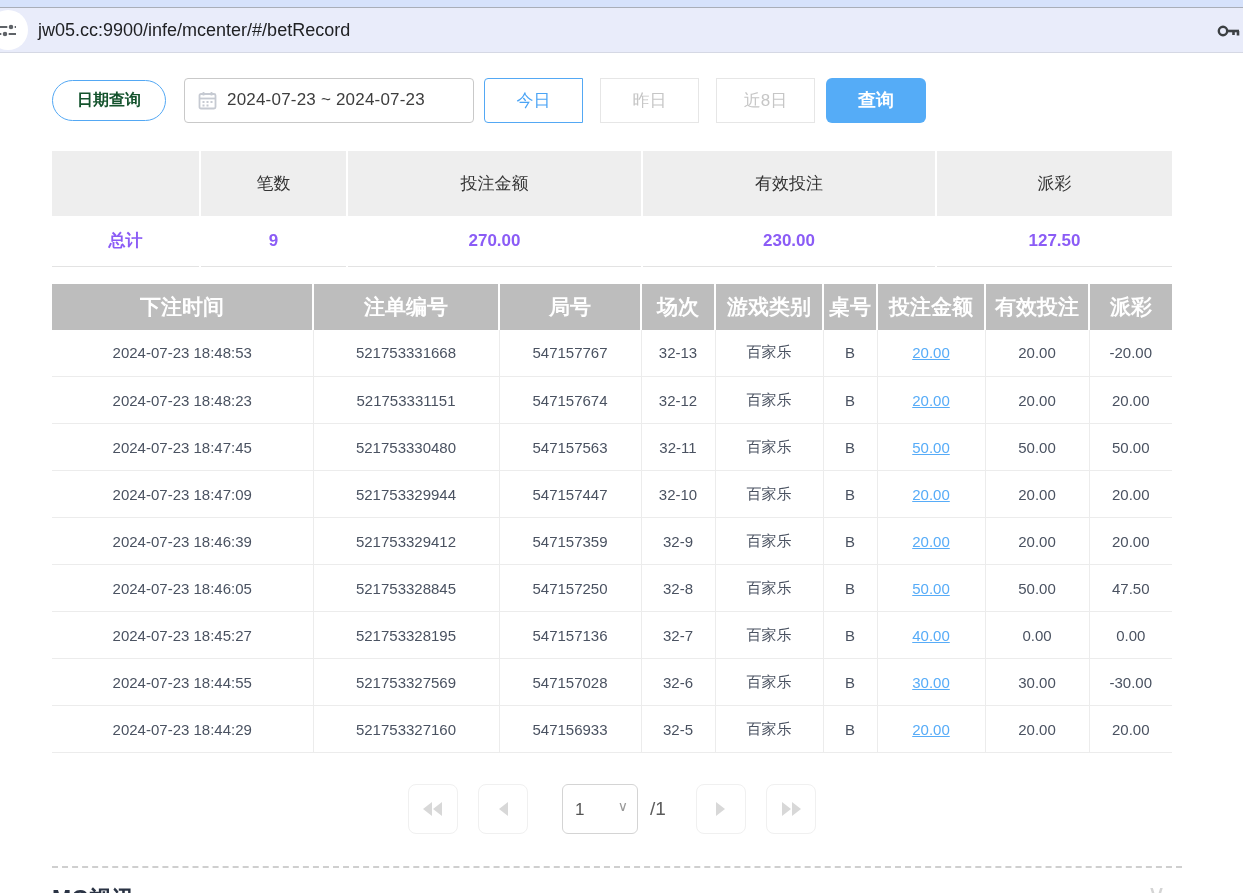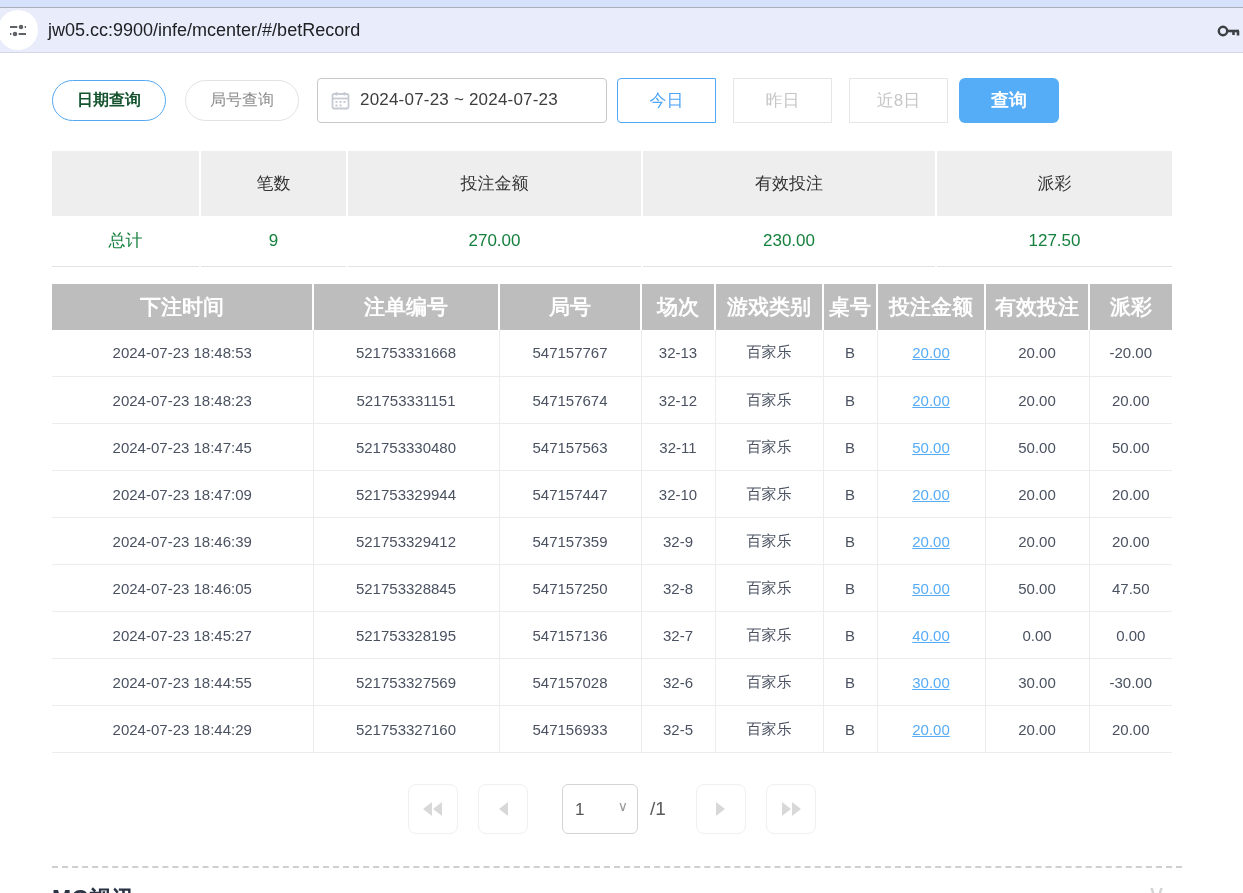--- a/index.html
+++ b/index.html
@@ -2,21 +2,21 @@
 <html><head>
 <meta charset="utf-8">
 <style>
   * { margin:0; padding:0; box-sizing:border-box; }
   html,body { width:1243px; height:893px; overflow:hidden; background:#fff;
     font-family:"Liberation Sans","DejaVu Sans",sans-serif; }
 
   
   .top-strip { height:8px; background:#d6e2fb; border-bottom:1px solid #a9aeb8; }
   .address-bar { height:45px; background:#e9ecfa; border-bottom:1px solid #d5d8e4;
-    display:flex; align-items:center; position:relative; padding-left:12px; }
+    display:flex; align-items:center; position:relative; padding-left:2px; }
   .badge-circle { width:40px; height:40px; border-radius:50%; background:#fff;
     margin-left:-14px; display:flex; align-items:center; justify-content:center; flex:none; }
   .url-text { font-size:18px; color:#202124; margin-left:10px; }
   .key-wrap { position:absolute; right:2px; top:10px; }
 
   
   .content { padding:24px 0 0 52px; width:1243px; }
   .inner { width:1120px; }
 
   
@@ -36,21 +36,21 @@
   .solid-btn { margin-left:11px; width:100px; height:45px; background:#55acf7; color:#fff;
     font-size:18px; border:none; border-radius:6px; display:flex; align-items:center;
     justify-content:center; cursor:pointer;font-weight:bold; }
 
   
   table { border-collapse:collapse; table-layout:fixed; width:1120px; text-align:center; }
   .summary-table { margin-top:28px; }
   .summary-table th { background:#eeeeee; height:65px; font-size:17px; color:#333;
     font-weight:normal; border-right:2px solid #fff;font-family:Liberation Serif, serif; }
   .summary-table th:last-child { border-right:none; }
-  .summary-table td { height:50px; font-size:17px; color:#15803d; font-weight:normal;
+  .summary-table td { height:50px; font-size:17px; color:#8b5cf6; font-weight:bold;
     border-bottom:1px solid #e3e3e3; border-right:2px solid #fff; background:#fff; }
   .summary-table td:last-child { border-right:none; }
 
   
   .bet-table { margin-top:17px; }
   .bet-table th { background:#bdbdbd; color:#fff; font-size:21px; font-weight:bold;
     height:46px; border-right:2px solid #fff; }
   .bet-table th:last-child { border-right:none; }
   .bet-table td { height:47px; font-size:15px; color:#4a5261;
     border-bottom:1px solid #ececec; border-right:1px solid #ececec; background:#fff; }
@@ -105,21 +105,20 @@
       <line x1="18.5" y1="13" x2="18.5" y2="17" stroke="#3c4043" stroke-width="2.6"></line>
       <line x1="23" y1="13" x2="23" y2="17.5" stroke="#3c4043" stroke-width="2.6"></line>
     </svg>
   </div>
 </div>
 
 <div class="content">
 
   <div class="filter-row inner">
     <div class="pill-btn pill-active">日期查询</div>
-    <div class="pill-btn pill-idle">局号查询</div>
     <div class="date-box">
       <span>
         <svg width="19" height="19" viewBox="0 0 19 19">
           <rect x="1.5" y="3" width="16" height="14.5" rx="1.5" fill="none" stroke="#c6cad2" stroke-width="1.8"></rect>
           <line x1="1.5" y1="7.5" x2="17.5" y2="7.5" stroke="#c6cad2" stroke-width="1.8"></line>
           <line x1="5.5" y1="1" x2="5.5" y2="4.5" stroke="#c6cad2" stroke-width="1.8"></line>
           <line x1="13.5" y1="1" x2="13.5" y2="4.5" stroke="#c6cad2" stroke-width="1.8"></line>
           <rect x="4.5" y="10" width="2" height="2" fill="#c6cad2"></rect>
           <rect x="8.5" y="10" width="2" height="2" fill="#c6cad2"></rect>
           <rect x="12.5" y="10" width="2" height="2" fill="#c6cad2"></rect>

